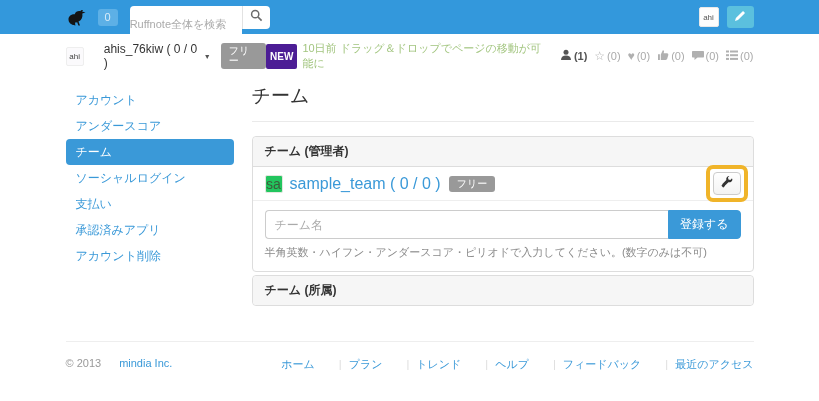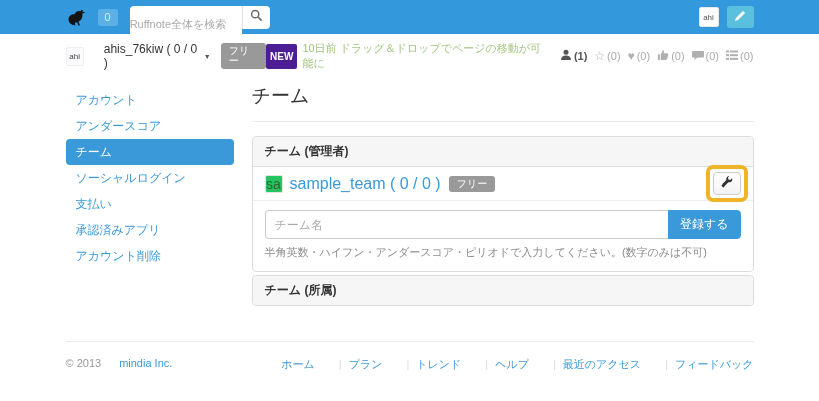--- a/index.html
+++ b/index.html
@@ -244,17 +244,17 @@
 
 <div class="footer">
   <div class="container">
     <span>© 2013</span>
     <a style="margin-left:18px">mindia Inc.</a>
     <span class="footer-links">
       <a>ホーム</a>
       <a>プラン</a>
       <a>トレンド</a>
       <a>ヘルプ</a>
+      <a>フィードバック</a>
       <a>最近のアクセス</a>
-      <a>フィードバック</a>
     </span>
   </div>
 </div>
 
 </body></html>

